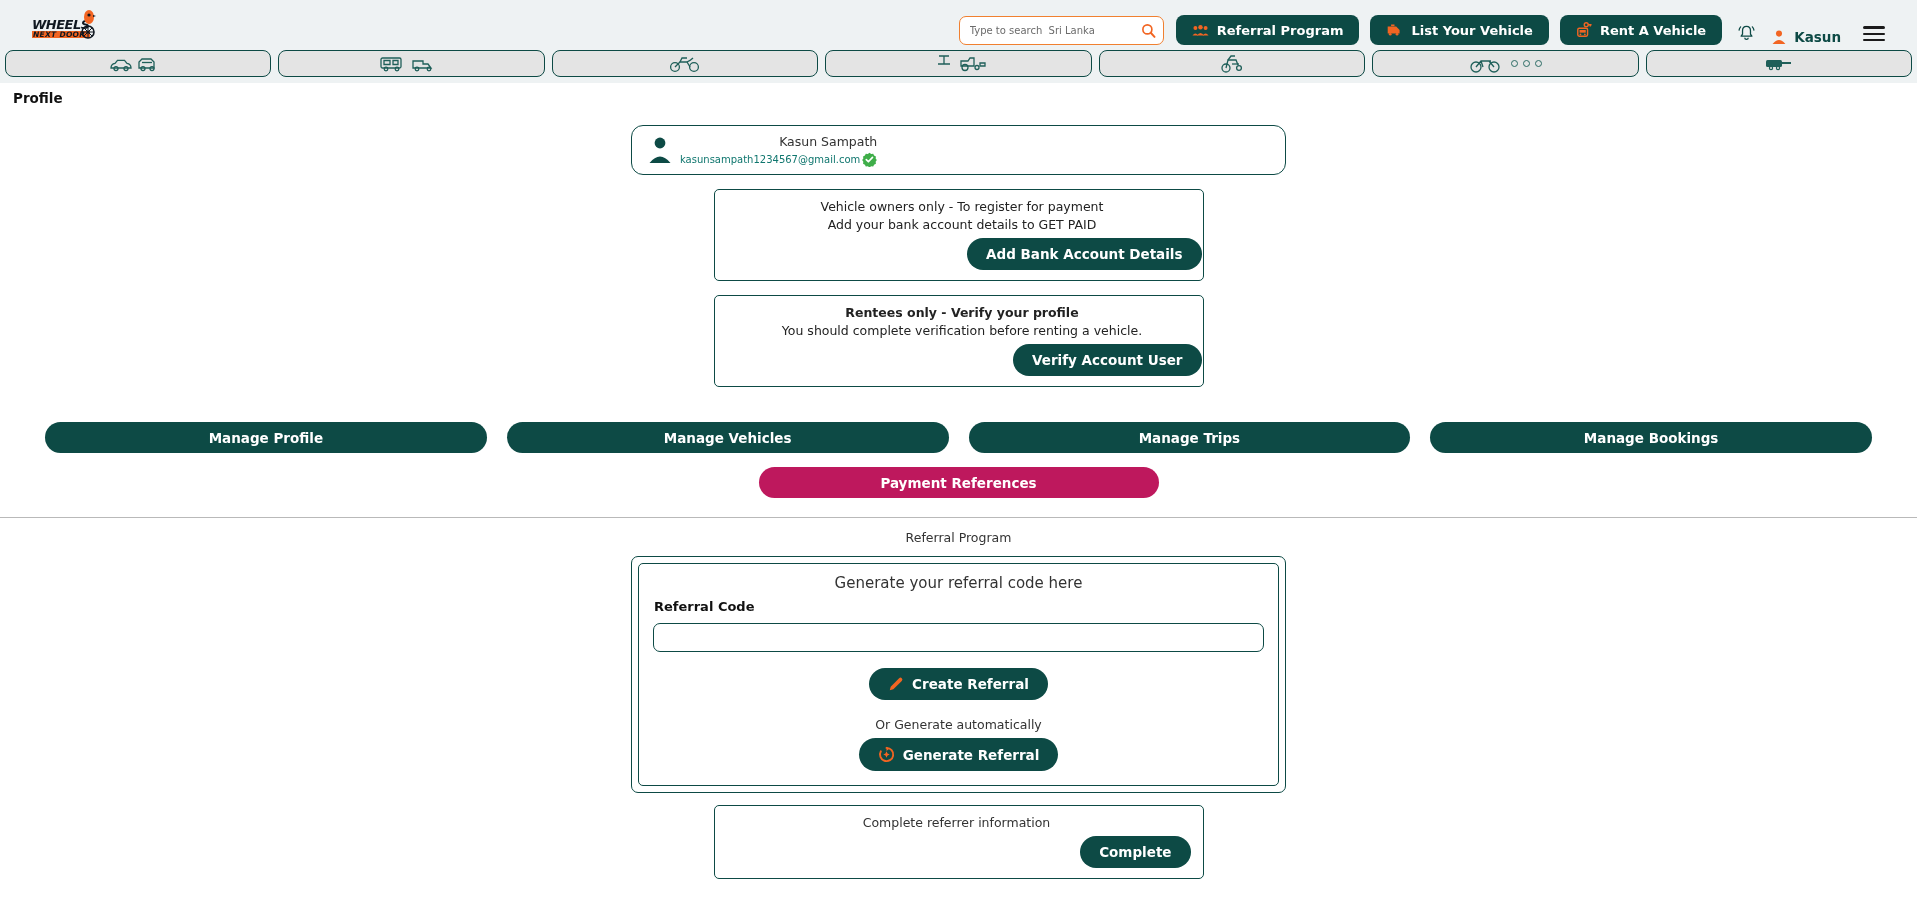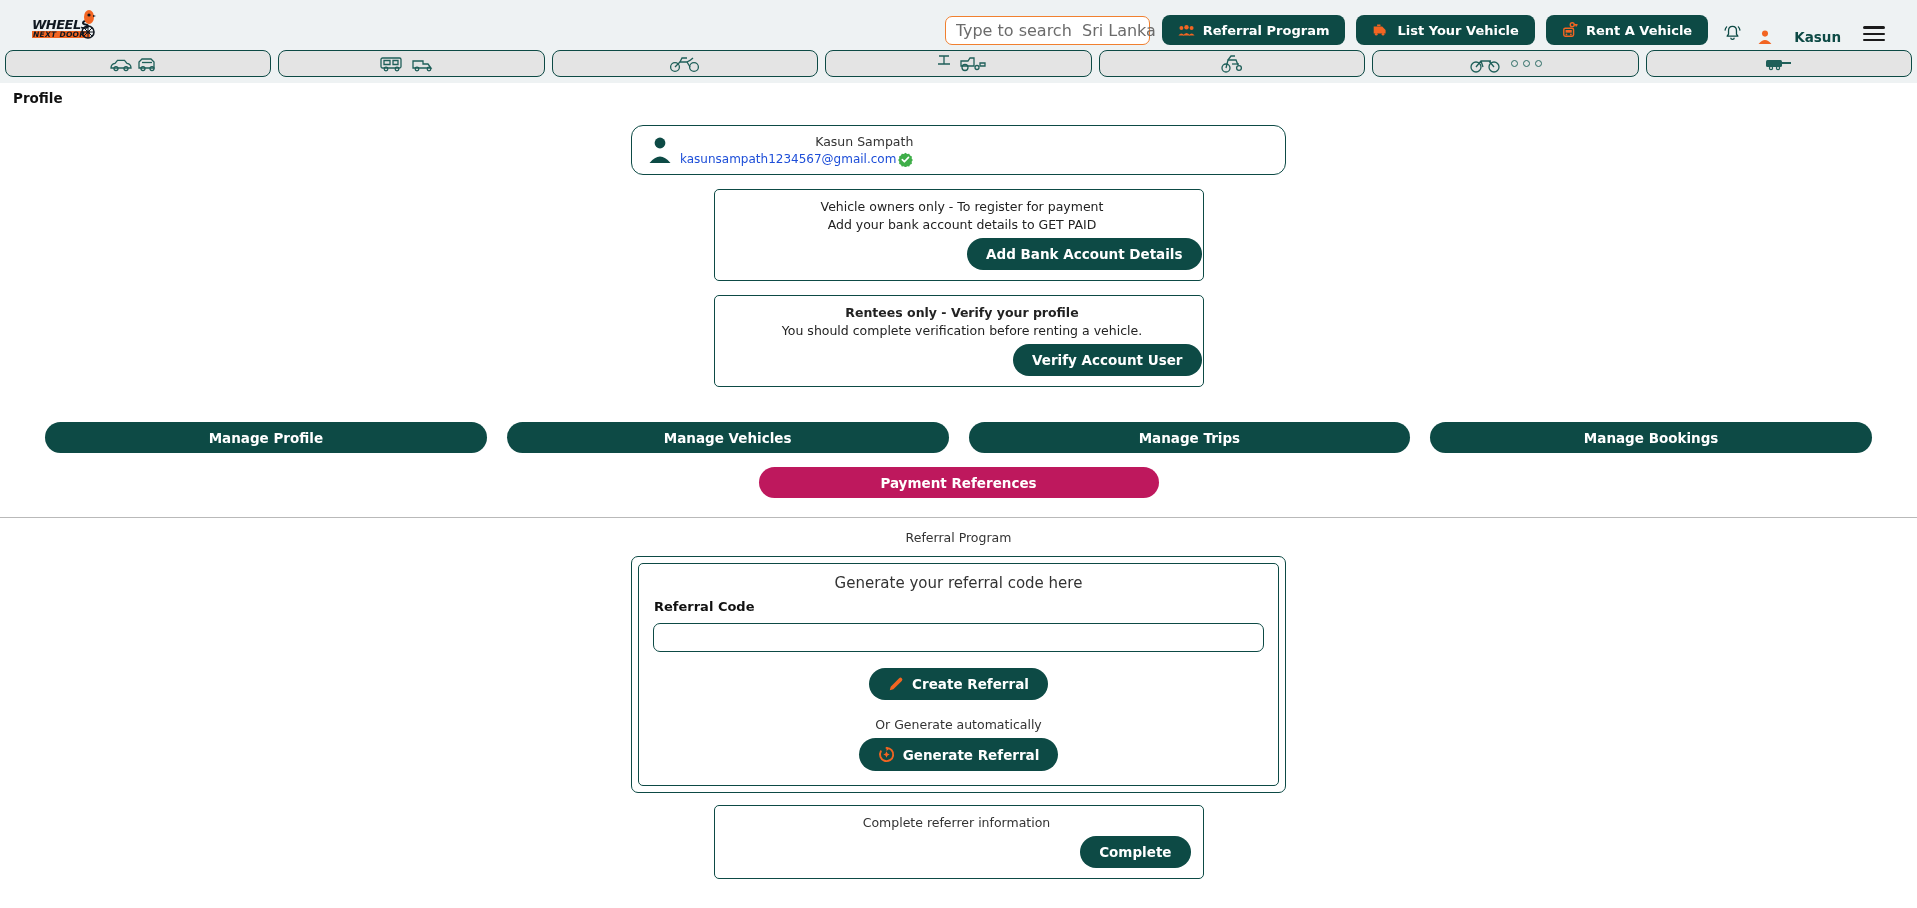--- a/index.html
+++ b/index.html
@@ -47,21 +47,21 @@
     border-radius: 7px;
     background: #fff;
     display: flex; align-items: center;
     padding: 0 7px 0 10px;
     margin-right: 12px;
     flex: 0 0 auto;
   }
   .search-box input {
     border: none; outline: none; flex: 1 1 auto;
     font-family: "DejaVu Sans", sans-serif;
-    font-size: 16px; color: #555; background: transparent;
+    font-size: 10px; color: #555; background: transparent;
   }
   .search-box input::placeholder { color: #6b6b6b; }
   .nav-btn {
     height: 30px;
     background: #0d4a45;
     border-radius: 8px;
     display: inline-flex; align-items: center; justify-content: center;
     gap: 8px;
     padding: 0 16px;
     margin-right: 11px;
@@ -71,21 +71,21 @@
     white-space: nowrap;
     flex: 0 0 auto;
   }
   .nav-btn svg { display: block; }
   .bell-btn {
     width: 26px; height: 26px;
     display: flex; align-items: center; justify-content: center;
     margin-right: 12px; cursor: pointer; flex: 0 0 auto;
   }
   .user-chip {
-    display: flex; align-items: center; gap: 21px;
+    display: flex; align-items: center; gap: 7px;
     margin-right: 22px; cursor: pointer; flex: 0 0 auto;
   }
   .user-name { color: #0d4a45; font-weight: 700; font-size: 13.5px; }
   .hamburger { width: 22px; cursor: pointer; flex: 0 0 auto; }
   .hamburger span {
     display: block; height: 2.2px; background: #1b1b1b;
     border-radius: 2px; margin: 4px 0;
   }
   
   .cat-row {
@@ -125,21 +125,21 @@
     padding: 11px 0 11px 0;
     display: flex; align-items: center;
     gap: 0;
     height: 50px;
     text-align: right;
   }
   .avatar-icon { width: 40px; display:flex; justify-content:center; flex:0 0 auto; margin-left: 8px; }
   .profile-txt { display: flex; flex-direction: column; gap: 3px; }
   .profile-name { font-size: 12.5px; color: #333; }
   .profile-email-row { display: flex; align-items: center; gap: 2px; }
-  .profile-email { font-size: 12px; color: #1d4ed8; }
+  .profile-email { font-size: 10px; color: #0f766e; }
   
   .info-box {
     width: 490px;
     margin: 14px auto 0 auto;
     border: 1px solid #0d4a45;
     border-radius: 5px;
     background: #fff;
     padding: 9px 1px 10px 8px;
     text-align: center;
   }

